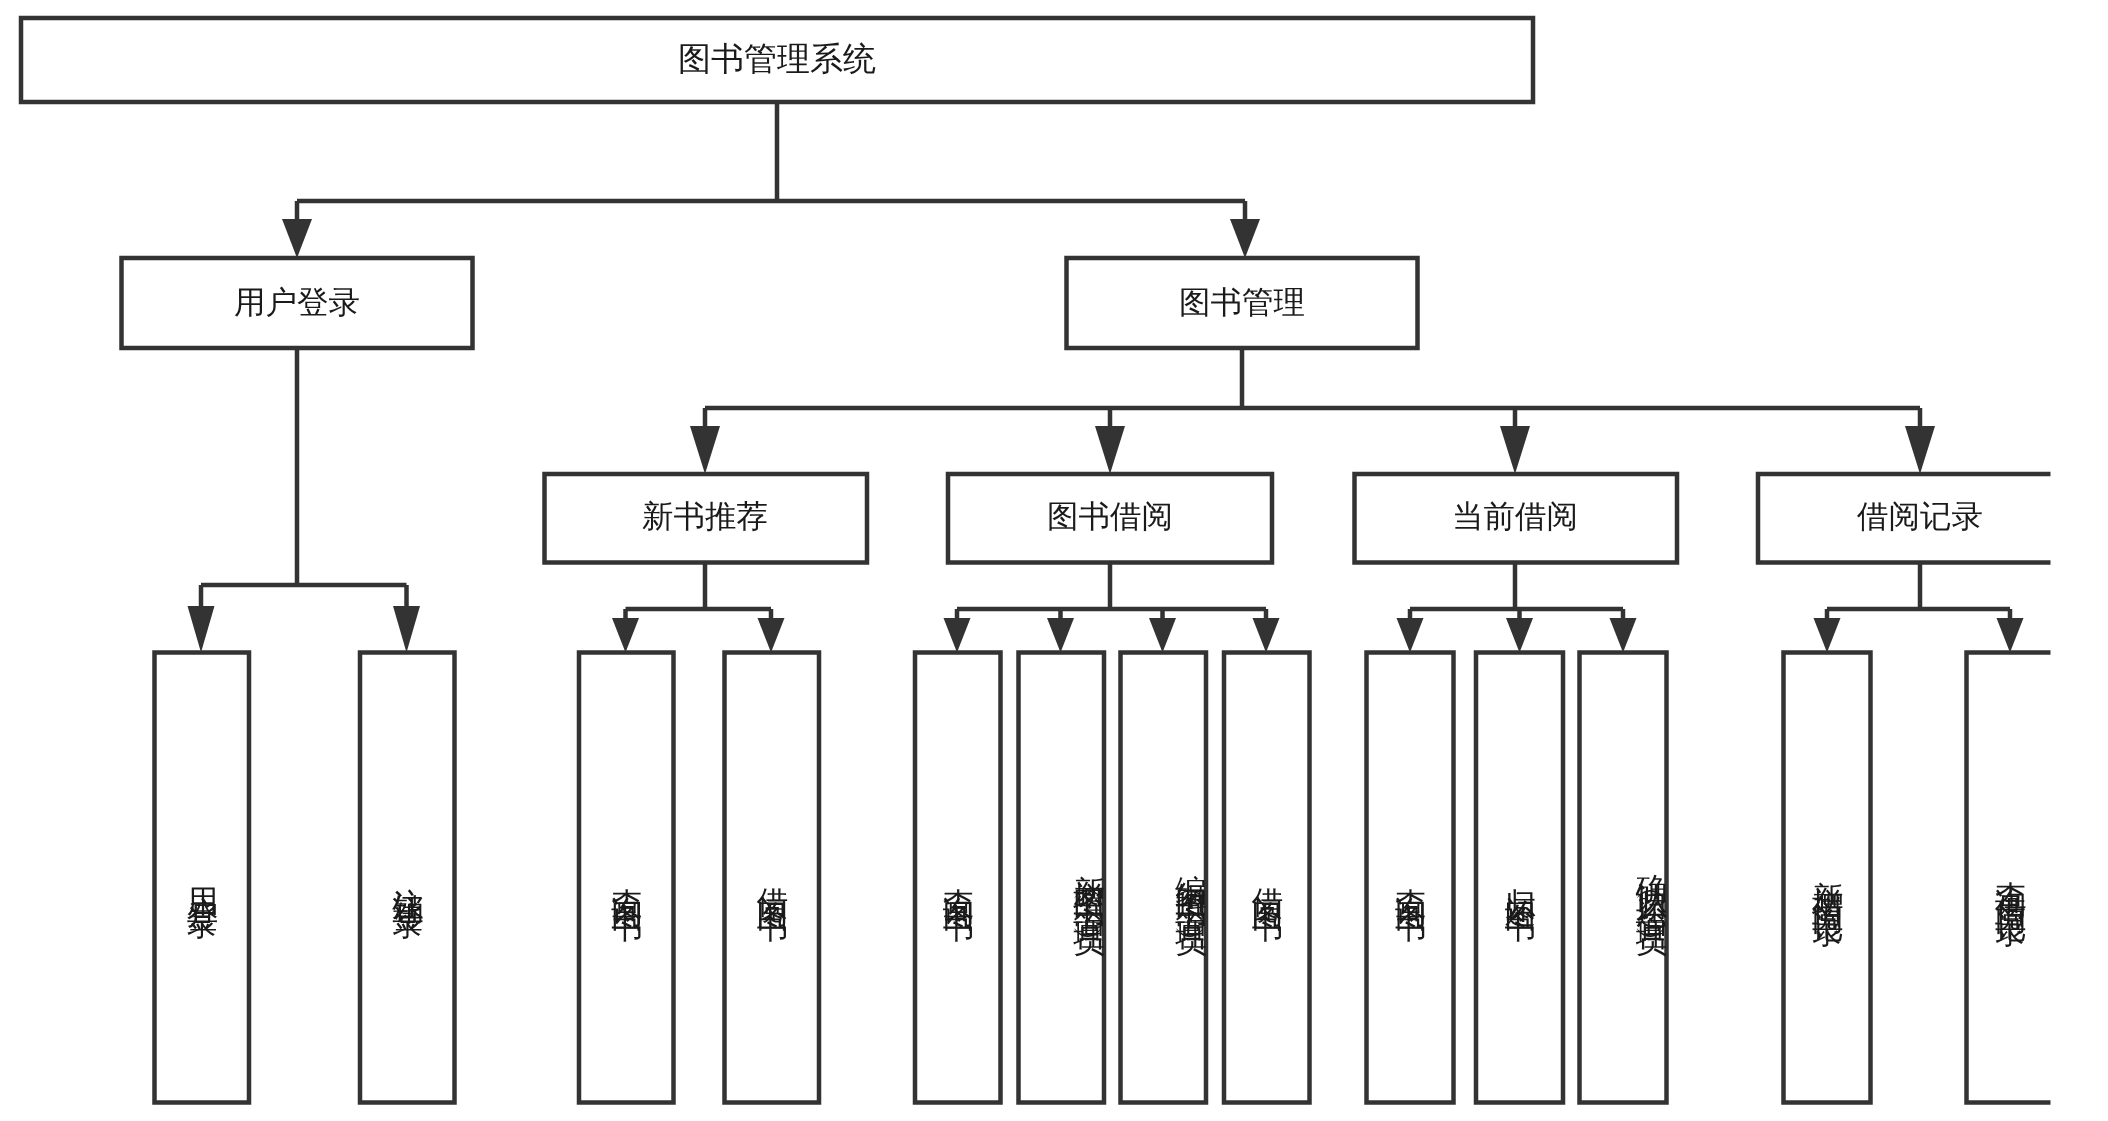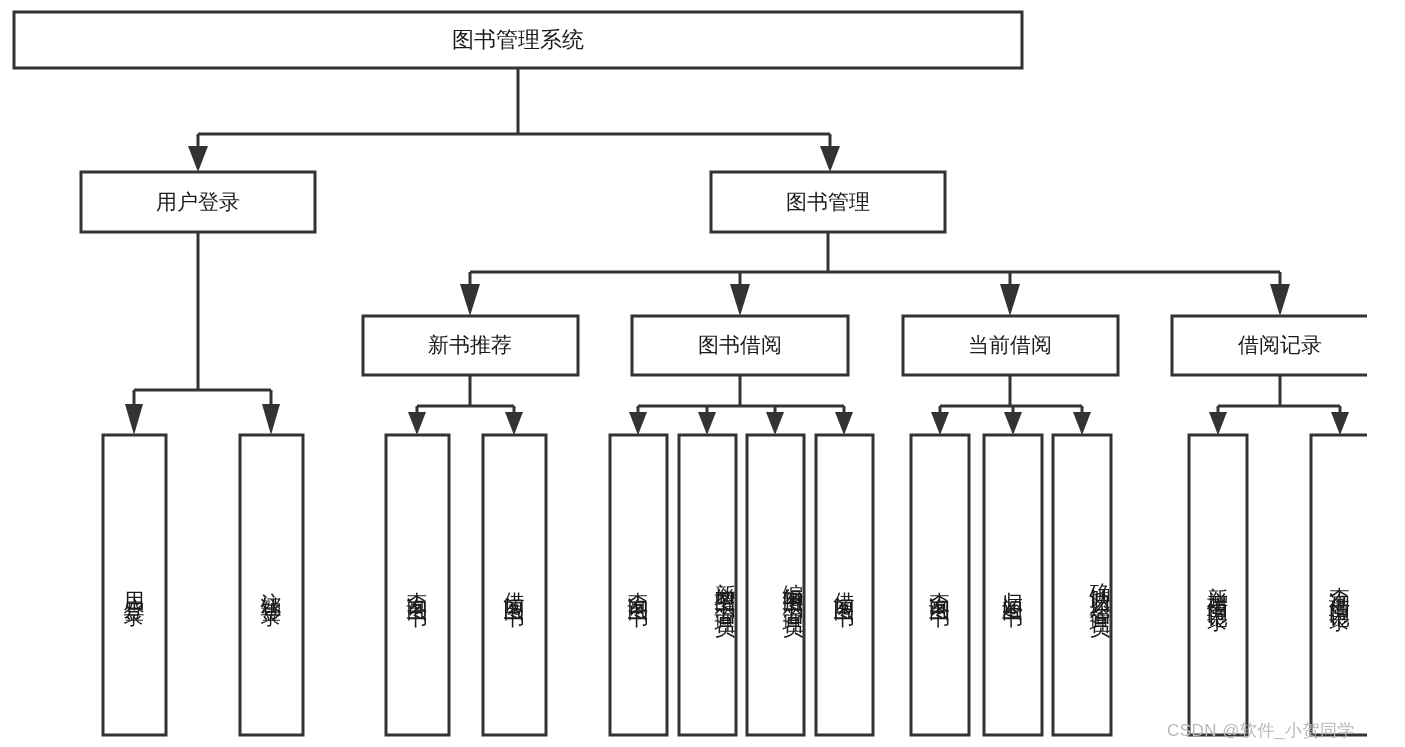--- a/index.html
+++ b/index.html
@@ -226,15 +226,14 @@
   <div class="leaf-label-v" style="left:911px; top:435px; width:58px; height:300px; align-items:center; display:flex; justify-content:center;">查询图书</div>
 
   <div class="leaf-label-v" style="left:984px; top:435px; width:58px; height:300px; align-items:center; display:flex; justify-content:center;">归还图书</div>
 
   <div class="leaf-label-v" style="left:1053px; top:441px; width:58px; height:294px; align-items:flex-start; display:flex; justify-content:center;">确认归还（管理员）</div>
 
   <div class="leaf-label-v" style="left:1189px; top:435px; width:58px; height:300px; align-items:center; display:flex; justify-content:center;">新增借阅记录</div>
 
   <div class="leaf-label-v" style="left:1311px; top:435px; width:58px; height:300px; align-items:center; display:flex; justify-content:center;">查询借阅记录</div>
 
-  <div class="watermark">CSDN @软件_小贺同学</div>
 
 </div>
 
 </body></html>

